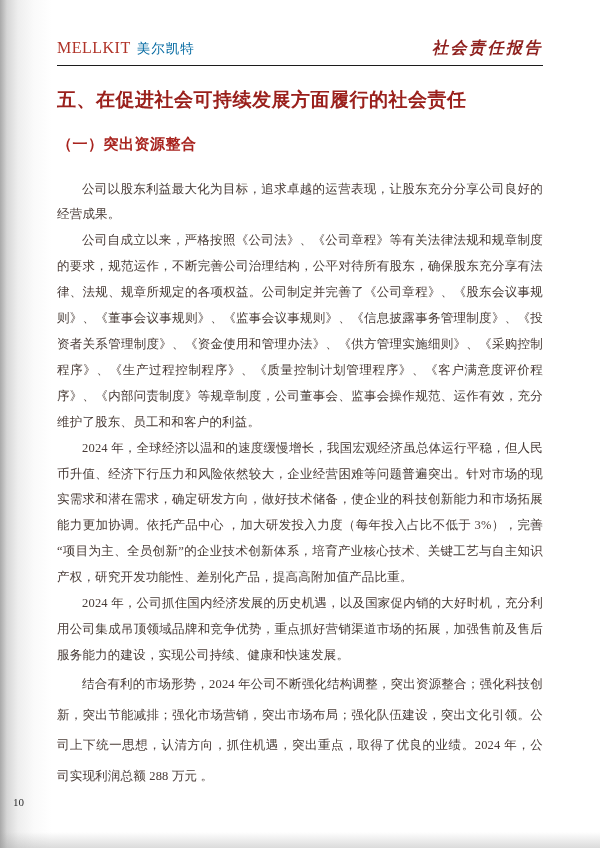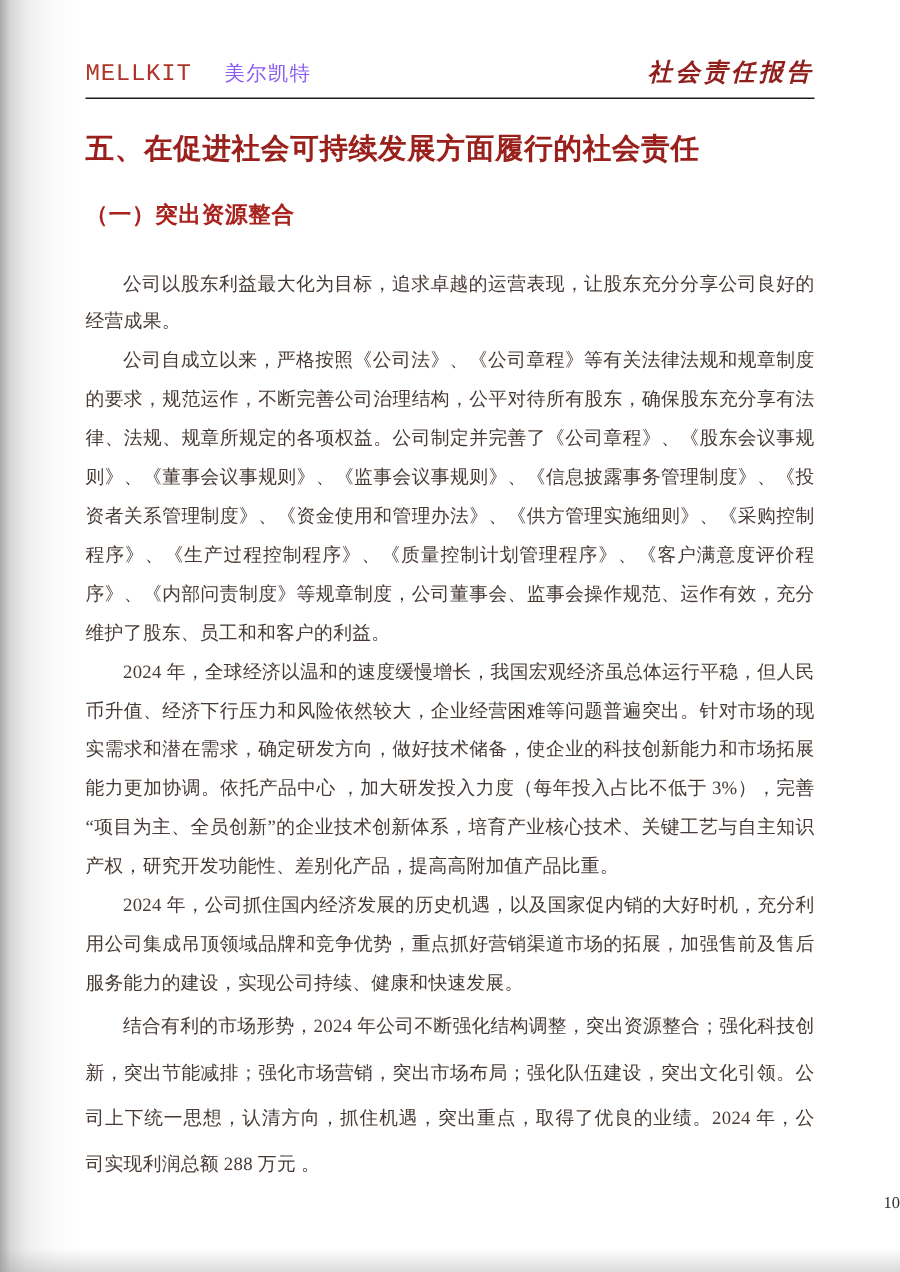--- a/index.html
+++ b/index.html
@@ -28,26 +28,26 @@
   .page::after{
     content:"";position:absolute;left:0;right:0;bottom:0;height:16px;
     background:linear-gradient(0deg,rgba(160,160,160,.38) 0,rgba(255,255,255,0) 100%);
     pointer-events:none;
   }
   .inner{position:relative;padding:38px 57px 0 57px;box-sizing:border-box;}
   .hdr{
     display:flex;justify-content:space-between;align-items:baseline;
   }
   .logo-en{
-    font-family:Liberation Mono, monospace;
+    font-family:Liberation Serif, serif;
     font-size:16px;letter-spacing:.5px;color:var(--brand-red);text-align:right;
   }
   .logo-cn{
     font-family:"Liberation Sans","DejaVu Sans",sans-serif;
-    font-size:13.5px;color:#8b5cf6;margin-left:22px;letter-spacing:1px;
+    font-size:13.5px;color:#0369a1;margin-left:6px;letter-spacing:1px;
   }
   .report-title{
     font-family:"Liberation Serif","DejaVu Serif",serif;
     font-style:italic;
     font-size:16px;color:var(--report-red);letter-spacing:2.5px;font-weight:700;
   }
   .hdr-rule{height:0;border-top:1.6px solid var(--rule-ink);margin-top:6px;}
   h1.sec-title{
     margin:23px 0 0 0;
     font-family:"Liberation Sans","DejaVu Sans",sans-serif;
@@ -65,22 +65,22 @@
     margin:0;
     font-size:12.5px;
     line-height:25.9px;
     color:var(--body-ink);
     text-align:justify;
     text-indent:2em;
     letter-spacing:.2px;
   }
   .bodytext p:nth-of-type(n+5){line-height:30.8px;}
   .pagenum{
-    position:absolute;left:0;right:0;bottom:40px;
-    text-align:right;
+    position:absolute;left:13px;right:0;bottom:40px;
+    text-align:left;
     font-family:"Liberation Serif","DejaVu Serif",serif;
     font-size:11px;color:#2f2f2f;
   }
 </style>
 </head>
 <body>
 
 <div class="page">
   <div class="inner">
 

